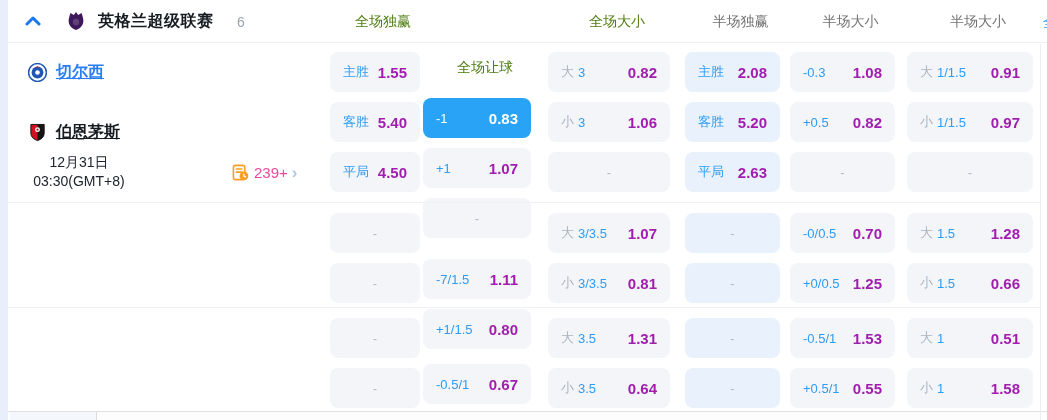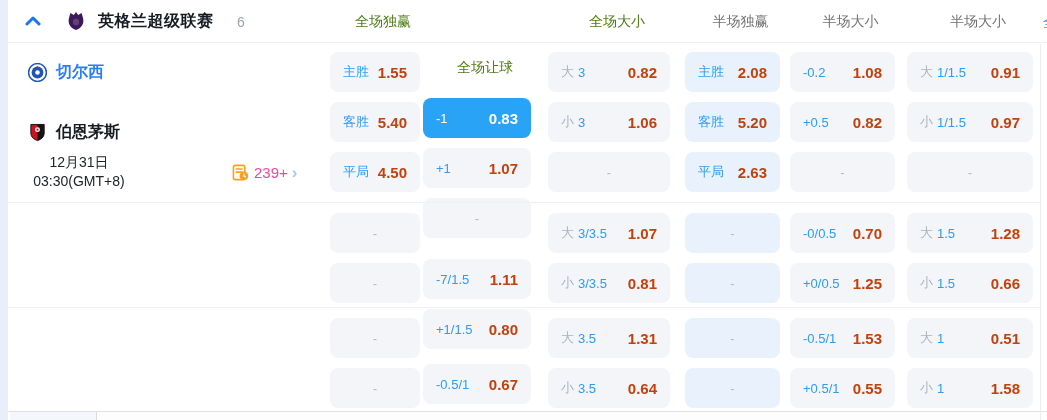--- a/index.html
+++ b/index.html
@@ -21,31 +21,31 @@
   .hdr-full{color:#4d7c0f;}
   .hdr-half{color:#737373;}
   
   .c0{left:330px;width:90px;}  .c1{left:423px;width:108px;margin-top:46px;} .c2{left:548px;width:122px;}
   .c3{left:685px;width:95px;}  .c4{left:790px;width:105px;} .c5{left:907px;width:126px;}
   .r0{top:52px;} .r1{top:102px;} .r2{top:152px;} .r3{top:213px;} .r4{top:263px;} .r5{top:318px;} .r6{top:368px;}
   .cell{position:absolute;height:40px;background:#f3f5f8;border-radius:8px;box-sizing:border-box;
         display:flex;align-items:center;justify-content:space-between;padding:0 13px;font-size:13px;cursor:pointer;}
   .cell.tint{background:#e9f2fc;}
   .cell .lbl{color:#2e9bf5;display:flex;align-items:center;white-space:nowrap;}
-  .cell .val{color:#c2410c;font-weight:700;font-size:15px;}
+  .cell .val{color:#a21caf;font-weight:700;font-size:15px;}
   .cell .pfx{color:#a9b4c0;margin-right:4px;}
   .cell .num{color:#2e9bf5;}
   .cell.selected{background:#29a3f5;}
   .cell.selected .lbl,.cell.selected .val,.cell.selected .pfx,.cell.selected .num{color:#fff;}
   .cell.dash{justify-content:center;cursor:default;}
   .dashmark{color:#b3bac4;font-size:13px;}
   
   .team-row{position:absolute;left:28px;height:40px;display:flex;align-items:center;}
   .team-logo{width:19px;height:19px;margin-right:9px;flex:0 0 auto;}
-  .team-name{font-size:16px;font-weight:700;}
+  .team-name{font-size:16px;font-weight:700;text-decoration:underline;}
   .home .team-name{color:#2b7df5;}
   .away .team-name{color:#171c23;}
   .datetime{position:absolute;left:14px;top:152px;width:130px;height:40px;display:flex;flex-direction:column;
             align-items:center;justify-content:center;font-size:14px;color:#20262e;line-height:19px;}
   .markets{position:absolute;left:232px;top:152px;height:40px;display:flex;align-items:center;cursor:pointer;}
   .markets .mcount{color:#ec4899;font-size:15px;margin-left:5px;}
   .markets .chev{color:#a9c9ef;font-size:17px;margin-left:4px;font-weight:700;line-height:1;}
   
   .hsep{position:absolute;left:8px;width:1032px;height:1px;background:#eef0f3;}
   .sep1{top:202px;} .sep2{top:307px;}
@@ -128,21 +128,21 @@
           <span class="pfx">大</span>
           <span class="num">3</span>
         </span>
         <span class="val">0.82</span>
       </div>
       <div class="cell r0 c3 tint">
         <span class="lbl">主胜</span>
         <span class="val">2.08</span>
       </div>
       <div class="cell r0 c4">
-        <span class="lbl">-0.2</span>
+        <span class="lbl">-0.3</span>
         <span class="val">1.08</span>
       </div>
       <div class="cell r0 c5">
         <span class="lbl">
           <span class="pfx">大</span>
           <span class="num">1/1.5</span>
         </span>
         <span class="val">0.91</span>
       </div>
       <div class="cell r1 c0">

